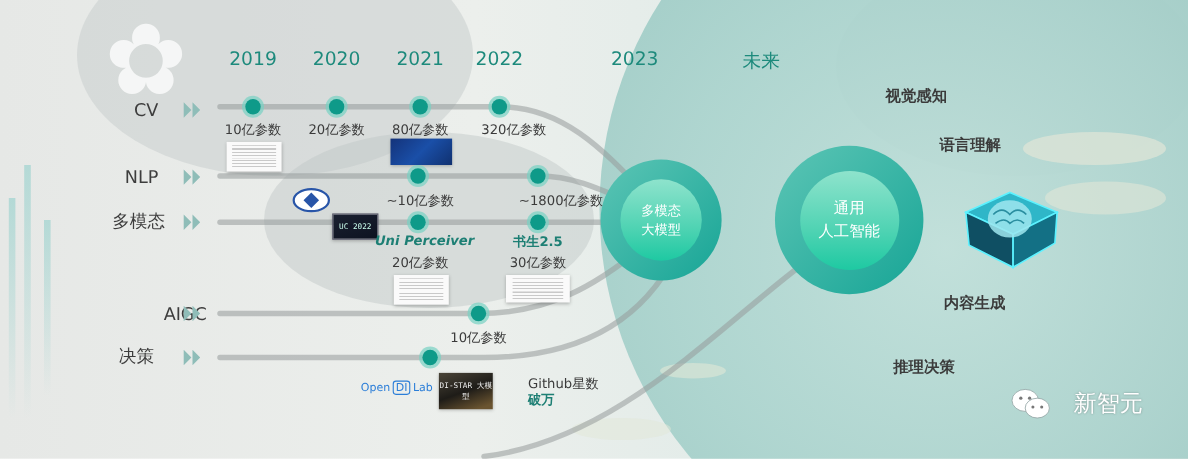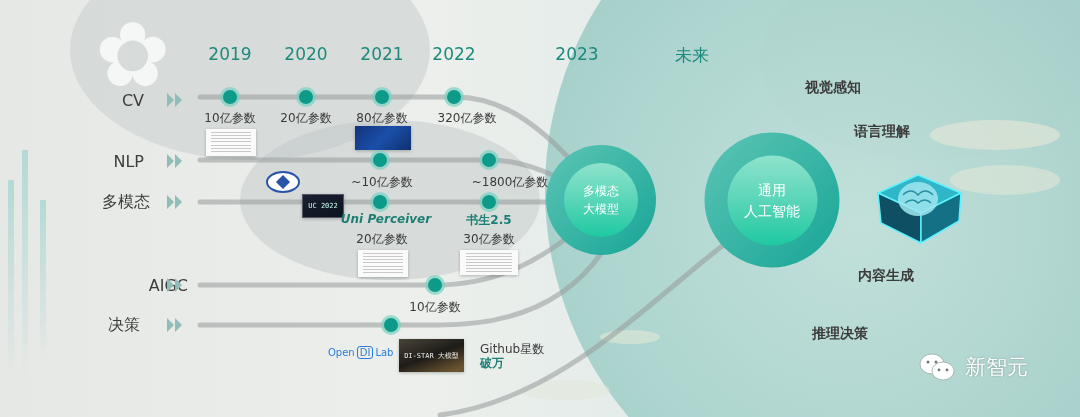--- a/index.html
+++ b/index.html
@@ -45,21 +45,21 @@
   .thumb-text { position: absolute; left: 0; right: 0; top: 50%; transform: translateY(-50%); text-align: center; font-size: 7px; color: #cfe; font-family: "DejaVu Sans Mono", monospace; }
 
   .hub { position: absolute; border-radius: 50%; transform: translate(-50%, -50%);
     background: linear-gradient(135deg, #5cc5b5, #17a596); }
   .hub-inner { position: absolute; border-radius: 50%; left: 50%; top: 50%; transform: translate(-50%, -50%);
     background: linear-gradient(180deg, #8ee3cc 0%, #4fd3b3 60%, #1ec9a2 100%);
     display: flex; align-items: center; justify-content: center; flex-direction: column;
     color: #fff; text-align: center; line-height: 1.5; }
   .cap { position: absolute; font-size: 14px; color: #3b3b3b; white-space: nowrap; font-weight: bold; text-align: right; }
 
-  .watermark { position: absolute; left: 918px; top: 352px; display: flex; align-items: center; gap: 9px; }
+  .watermark { position: absolute; left: 918px; top: 352px; display: flex; align-items: center; gap: 20px; }
   .wm-text { color: #fff; font-size: 21px; text-shadow: 0 0 2px rgba(0,0,0,0.35); }
 
   .cube { position: absolute; left: 873px; top: 163px; width: 90px; height: 82px; }
   .opendi { position: absolute; left: 328px; top: 346px; font-size: 10px; color: #2b7ed8; white-space: nowrap; }
   .opendi .box { display: inline-block; border: 1px solid #2b7ed8; border-radius: 3px; padding: 0 2px; margin: 0 2px; }
   .seal { position: absolute; left: 266px; top: 171px; width: 34px; height: 22px; border-radius: 50%; background: #fff; border: 2px solid #2855a8; display: flex; align-items: center; justify-content: center; }
   .seal-core { width: 10px; height: 10px; background: #2855a8; transform: rotate(45deg); }
 </style>
 </head>
 <body>
@@ -152,21 +152,21 @@
 <div class="lbl teal" style="left:489px;top:212px;">书生2.5</div>
 <div class="lbl" style="left:489px;top:231px;">30亿参数</div>
 <div class="thumb paper" style="left:358px;top:250px;width:50px;height:27px;"></div>
 <div class="thumb paper" style="left:460px;top:250px;width:58px;height:25px;"></div>
 
 <div class="dot" style="left:435px;top:285px;"></div>
 <div class="lbl" style="left:435px;top:299px;">10亿参数</div>
 
 <div class="dot" style="left:391px;top:325px;"></div>
 <div class="opendi">Open<span class="box">DI</span>Lab</div>
-<div class="thumb game" style="left:399px;top:339px;width:65px;height:33px;">
+<div class="thumb game" style="left:399px;top:339px;width:49px;height:33px;">
   <span class="thumb-text" style="color:#eee;">DI-STAR 大模型</span>
 </div>
 <div class="lbl" style="left:508px;top:341px;transform:none;left:480px;">Github星数</div>
 <div class="lbl teal" style="left:480px;top:355px;transform:none;">破万</div>
 
 <div class="hub" style="left:601px;top:200px;width:110px;height:110px;">
   <div class="hub-inner" style="width:74px;height:74px;font-size:12px;">
     <span>多模态</span>
     <span>大模型</span>
   </div>

